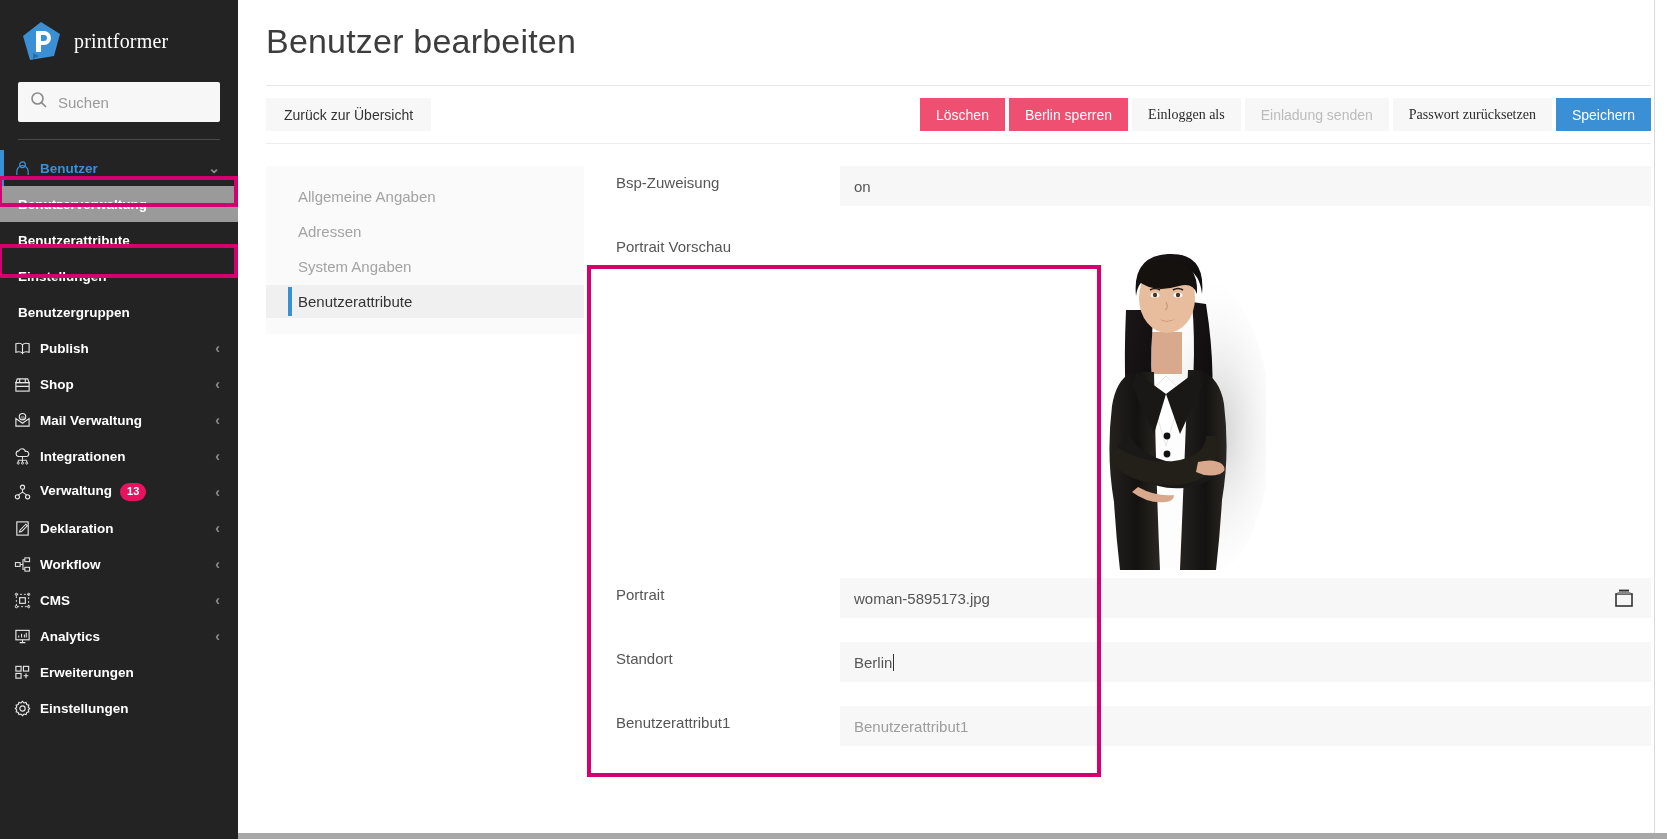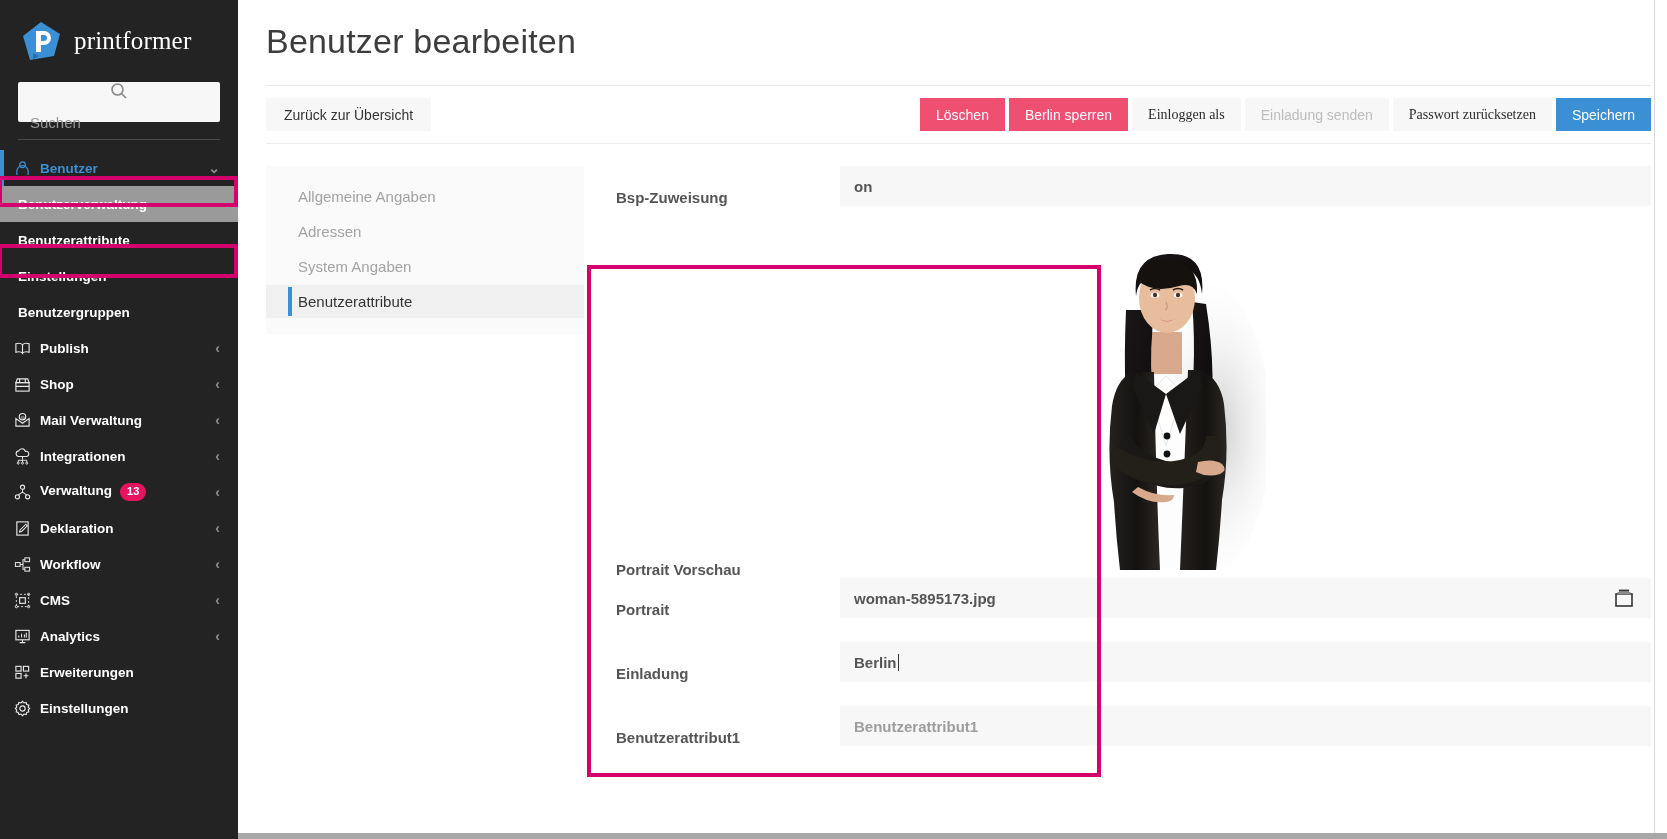--- a/index.html
+++ b/index.html
@@ -17,27 +17,27 @@
     background: #232323;
     position: relative;
     overflow: hidden;
   }
   .brand {
     display: flex; align-items: center; gap: 12px;
     padding: 20px 0 16px 20px;
   }
   .brand-logo { width: 42px; height: 42px; flex: 0 0 42px; }
   .brand-name {
-    color: #ffffff; font-size: 25px; letter-spacing: .2px;
+    color: #ffffff; font-size: 20px; letter-spacing: .2px;
     font-family: "Liberation Serif", serif; font-weight: 400;
   }
   .search-wrap { padding: 4px 18px 0 18px; }
   .search-box {
     background: #f7f7f7; height: 40px; border-radius: 2px;
-    display: flex; align-items: center; gap: 10px; padding: 0 12px; flex-direction: column;
+    display: flex; align-items: center; gap: 10px; padding: 0 12px;
   }
   .search-box input {
     border: none; outline: none; background: transparent;
     font-size: 15px; color: #555; font-family: "Liberation Sans", sans-serif;
     width: 100%;
   }
   .search-box input::placeholder { color: #9a9a9a; }
   .sep { height: 1px; background: #4a4a4a; margin: 17px 18px 0 18px; }
 
   .nav { margin-top: 10px; }
@@ -115,21 +115,21 @@
   .tab.selected {
     background: #f0f0f0; color: #333;
   }
   .tab.selected::before {
     content: ""; position: absolute; left: 22px; top: 2px; bottom: 2px;
     width: 4px; background: #3b8fd4;
   }
 
   
   .form { flex: 1; position: relative; }
-  .row { display: flex; align-items: flex-end; position: relative; font-weight: bold; }
+  .row { display: flex; align-items: flex-start; position: relative; }
   .row-label {
     width: 248px; min-width: 248px; font-size: 15px; color: #555;
     padding-top: 8px; padding-left: 24px;
   }
   .row-field { flex: 1; position: relative; }
   .input {
     background: #f7f7f7; height: 40px; display: flex; align-items: center;
     padding: 0 14px; font-size: 15px; color: #555; width: 100%;
   }
   .input.placeholder { color: #9d9d9d; }
@@ -490,21 +490,21 @@
                   <rect x="6" y="1.6" width="10" height="2" fill="#333"></rect>
                 </svg>
               </div>
             </div>
           </div>
         </div>
 
         <div class="row-gap"></div>
 
         <div class="row">
-          <div class="row-label">Einladung</div>
+          <div class="row-label">Standort</div>
           <div class="row-field">
             <div class="input">
                 <span>Berlin</span>
                 <span class="caret"></span>
               </div>
           </div>
         </div>
 
         <div class="row-gap"></div>
 

